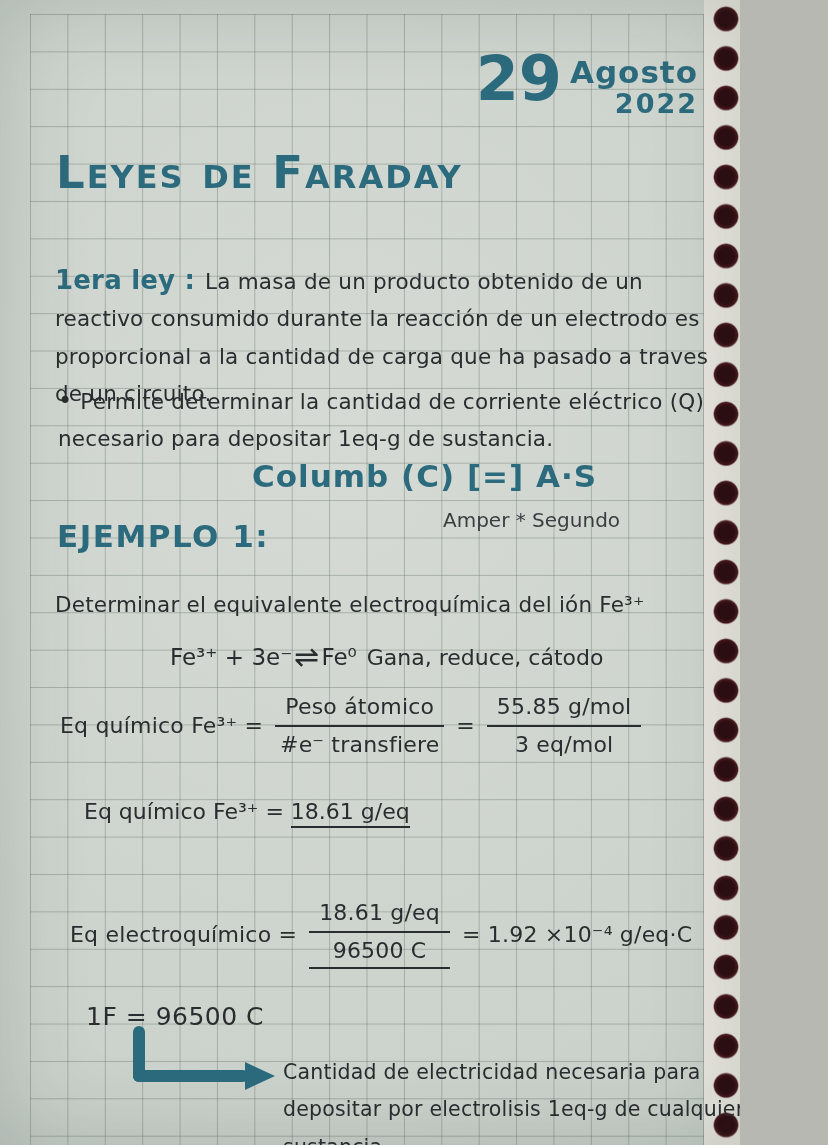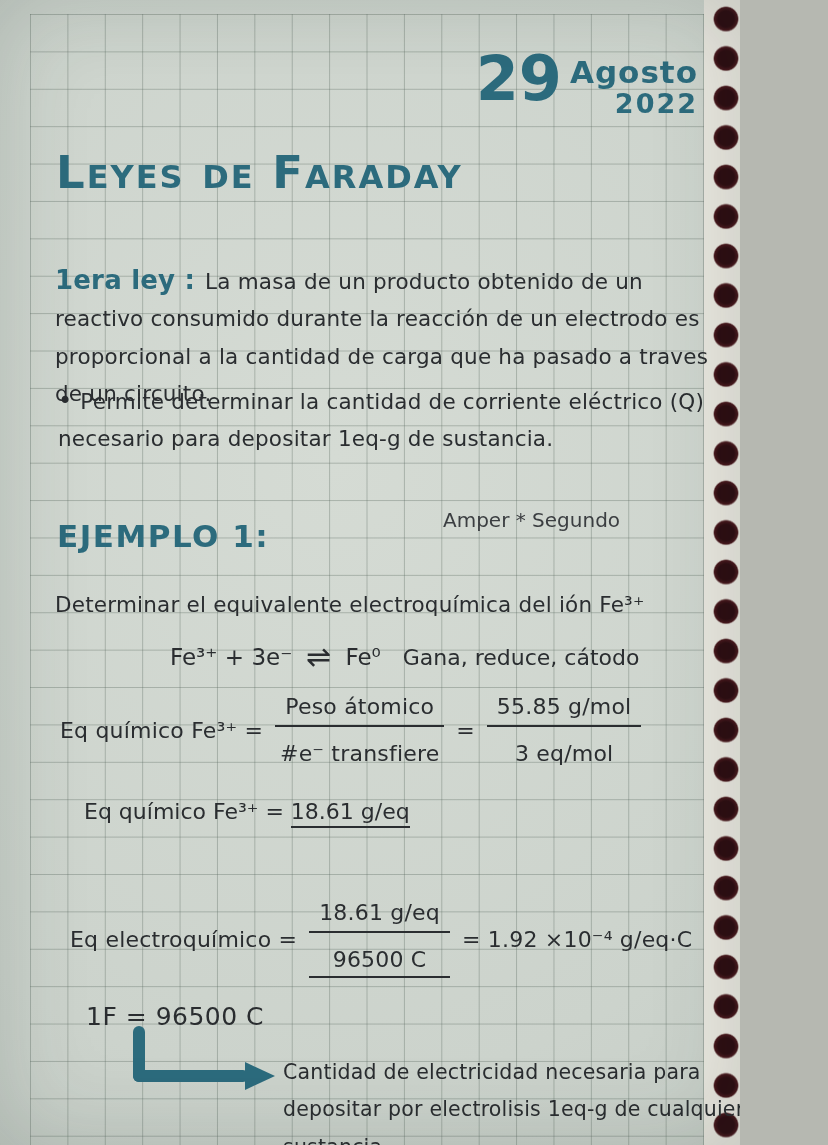--- a/index.html
+++ b/index.html
@@ -30,29 +30,29 @@
   .title{position:absolute;top:146px;left:56px;margin:0;font-size:45px;font-weight:bold;color:#2c6b7d;font-variant:small-caps;letter-spacing:2px;}
   .para{position:absolute;margin:0;font-size:21.5px;line-height:37.4px;letter-spacing:.2px;}
   .law1{top:230px;left:55px;width:668px;margin-top:32px;}
   .law1 .label{font-size:26px;font-weight:bold;color:#2c6b7d;margin-right:10px;}
   .bullet{top:383px;left:58px;width:690px;}
   .bullet .marker{font-size:24px;margin-right:8px;}
   .coulomb{position:absolute;top:458px;left:252px;font-size:31px;font-weight:bold;color:#2c6b7d;letter-spacing:1px;}
   .amper{position:absolute;top:508px;left:443px;font-size:20px;color:#3b3e41;}
   .example{position:absolute;top:518px;left:57px;margin:0;font-size:31px;font-weight:bold;color:#2c6b7d;letter-spacing:1.5px;}
   .prompt{top:586px;left:55px;width:730px;}
-  .reaction{position:absolute;top:640px;left:170px;font-size:23px;display:flex;align-items:baseline;gap:14px;}
+  .reaction{position:absolute;top:640px;left:170px;font-size:23px;display:flex;align-items:baseline;gap:2px;}
   .reaction .rxarrow{font-size:30px;line-height:1;position:relative;top:2px;}
   .reaction .note{margin-left:8px;font-size:22px;}
   .eqrow{position:absolute;display:flex;align-items:center;gap:12px;font-size:22px;letter-spacing:.2px;}
   .eqrow1{top:694px;left:60px;}
   .eqrow2{top:900px;left:70px;}
-  .frac{display:inline-flex;flex-direction:column;text-align:center;gap:14px;}
+  .frac{display:inline-flex;flex-direction:column;text-align:center;}
   .frac .num{border-bottom:2px solid #2a2d30;padding:0 10px 6px;}
-  .frac .den{}
+  .frac .den{padding-top:5px;}
   .frac .den.uline{border-bottom:2px solid #2a2d30;padding-bottom:4px;}
   .result{position:absolute;top:799px;left:84px;font-size:22px;}
   .result .uline{border-bottom:2px solid #2a2d30;padding-bottom:2px;}
   .deposit{position:absolute;top:852px;left:44px;font-size:22px;}
   .faraday{position:absolute;top:1002px;left:86px;font-size:25px;letter-spacing:.5px;}
   .arrow-v{position:absolute;left:133px;top:1026px;width:12px;height:56px;background:#2c6b7d;border-radius:6px;}
   .arrow-h{position:absolute;left:133px;top:1070px;width:116px;height:12px;background:#2c6b7d;border-radius:6px;}
   .arrow-head{position:absolute;left:245px;top:1062px;width:0;height:0;border-left:30px solid #2c6b7d;border-top:14px solid transparent;border-bottom:14px solid transparent;}
   .arrow-note{top:1054px;left:283px;width:482px;font-size:20.5px;}
 </style>
@@ -74,20 +74,21 @@
   <h1 class="title">Leyes de Faraday</h1>
 
   <p class="para law1">
     <span class="label">1era ley :</span><span>La masa de un producto obtenido de un reactivo consumido durante la reacción de un electrodo es proporcional a la cantidad de carga que ha pasado a traves de un circuito.</span>
   </p>
 
   <p class="para bullet">
     <span class="marker">•</span><span>Permite determinar la cantidad de corriente eléctrico (Q) necesario para depositar 1eq-g de sustancia.</span>
   </p>
 
+  <div class="coulomb">Columb (C) [=] A·S</div>
   <div class="amper">Amper * Segundo</div>
 
   <h2 class="example">EJEMPLO 1:</h2>
 
   <p class="para prompt">Determinar el equivalente electroquímica del ión Fe³⁺</p>
 
   <div class="reaction">
     <span>Fe³⁺ + 3e⁻</span>
     <span class="rxarrow">⇌</span>
     <span>Fe⁰</span>

